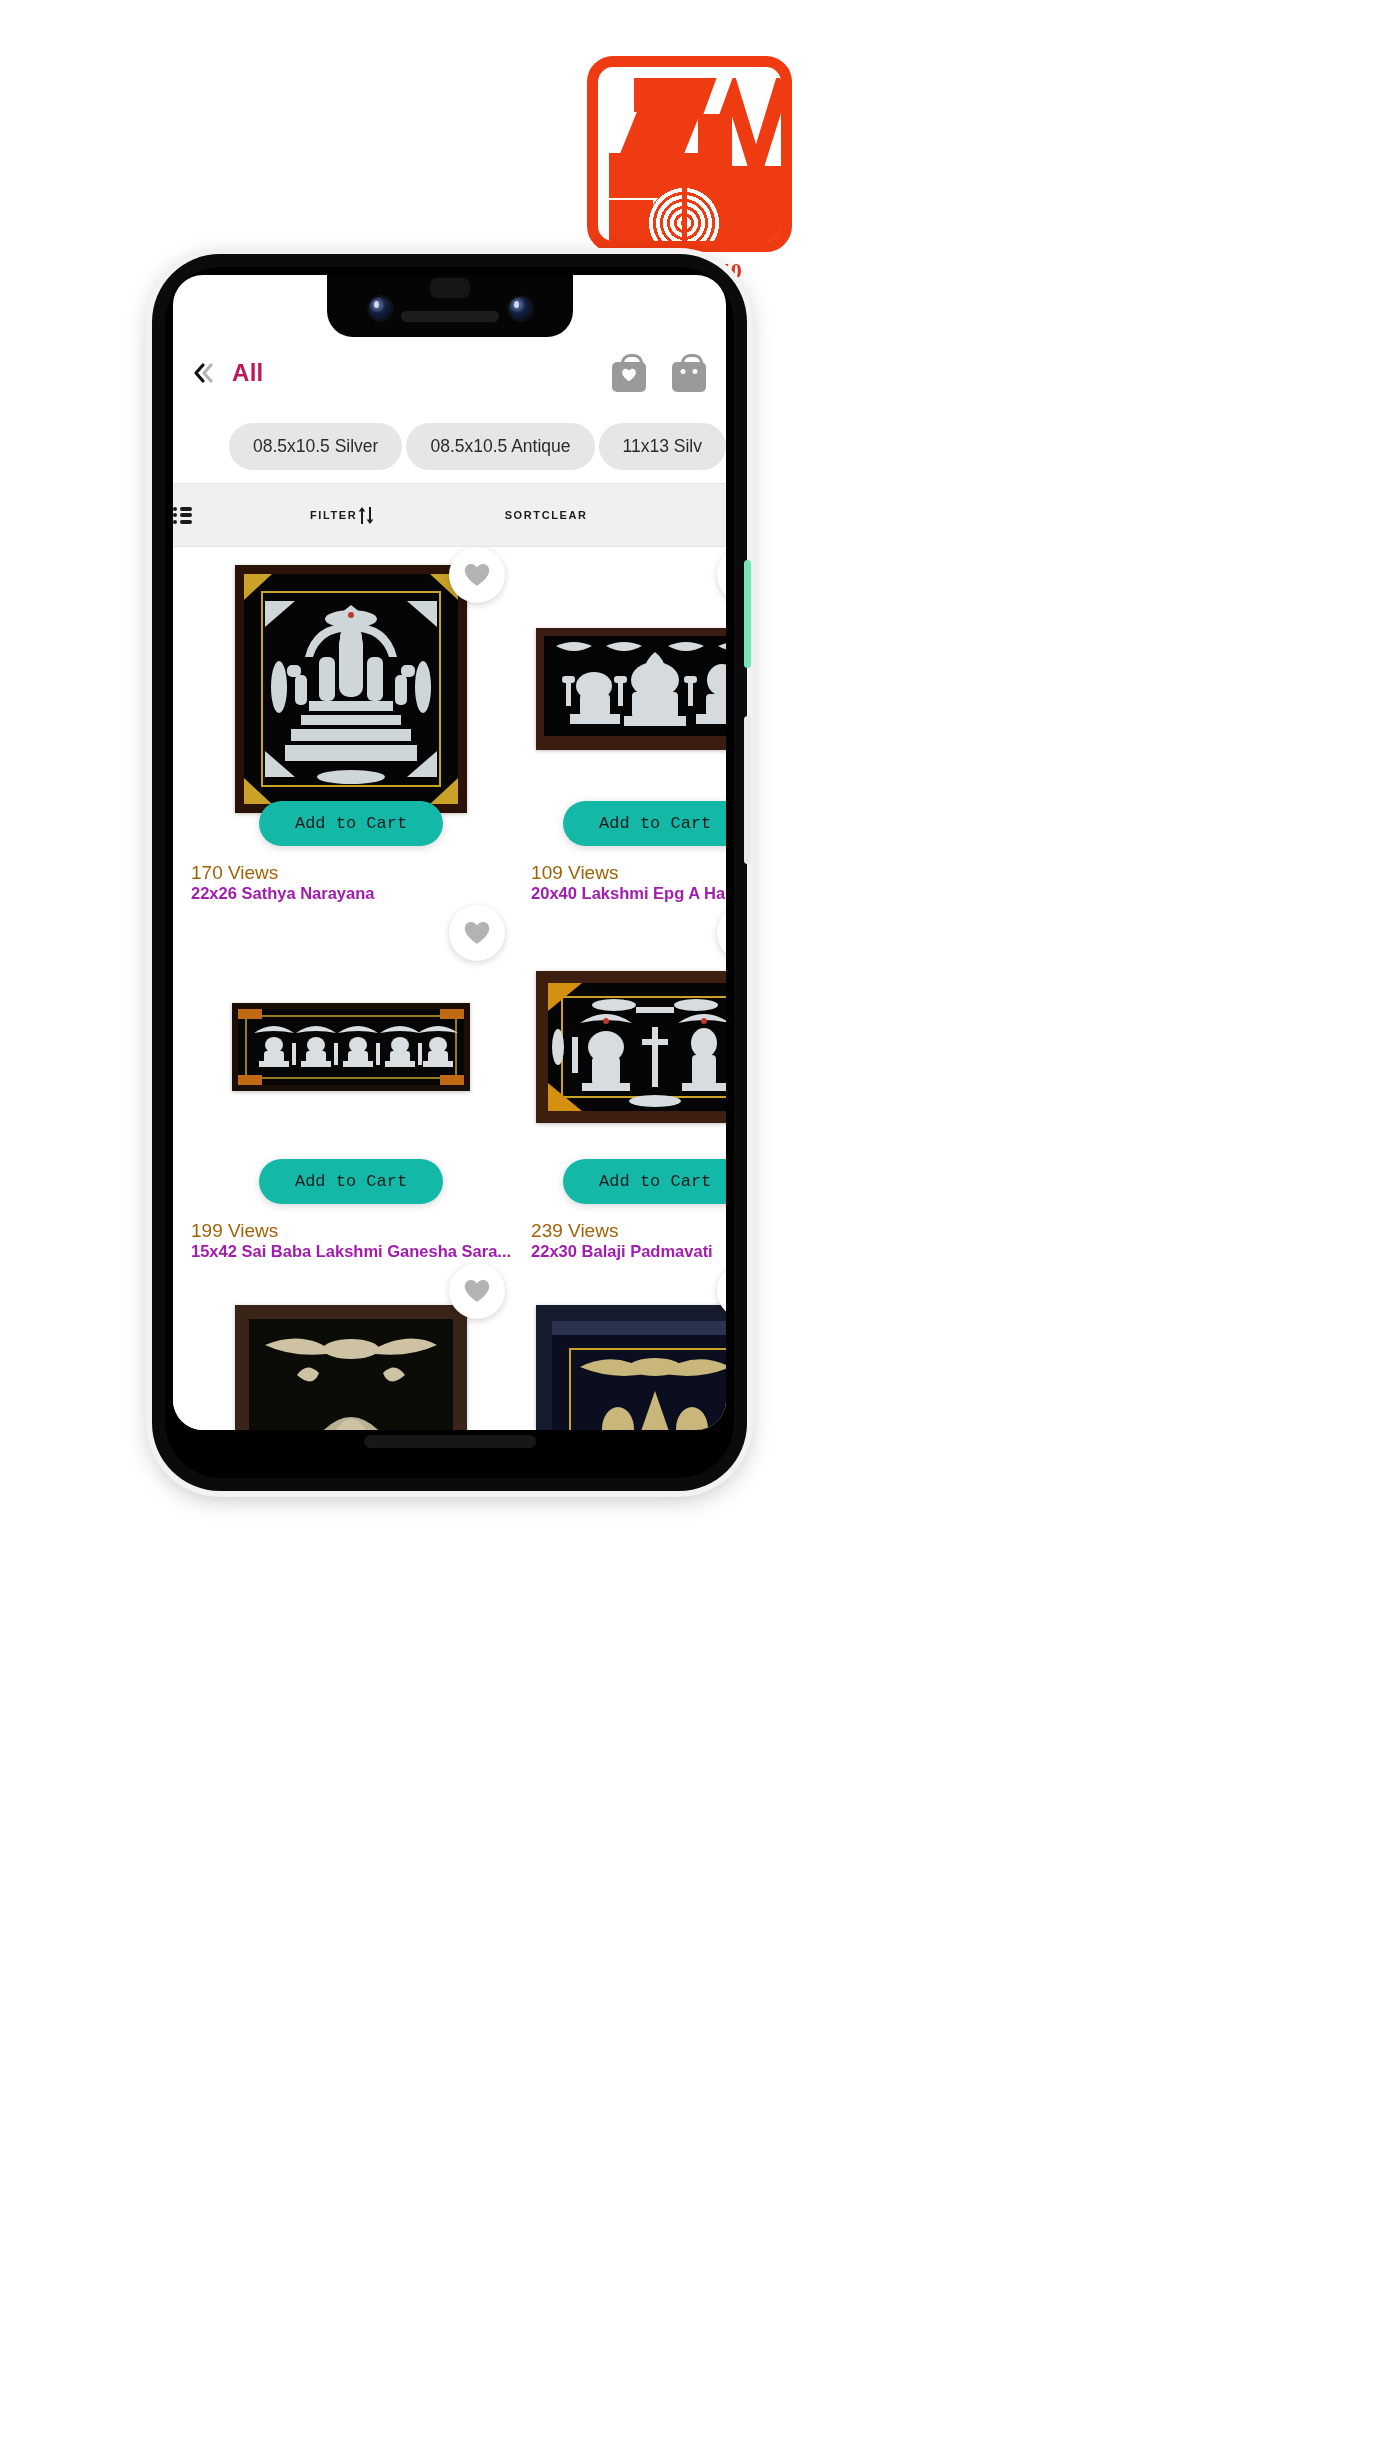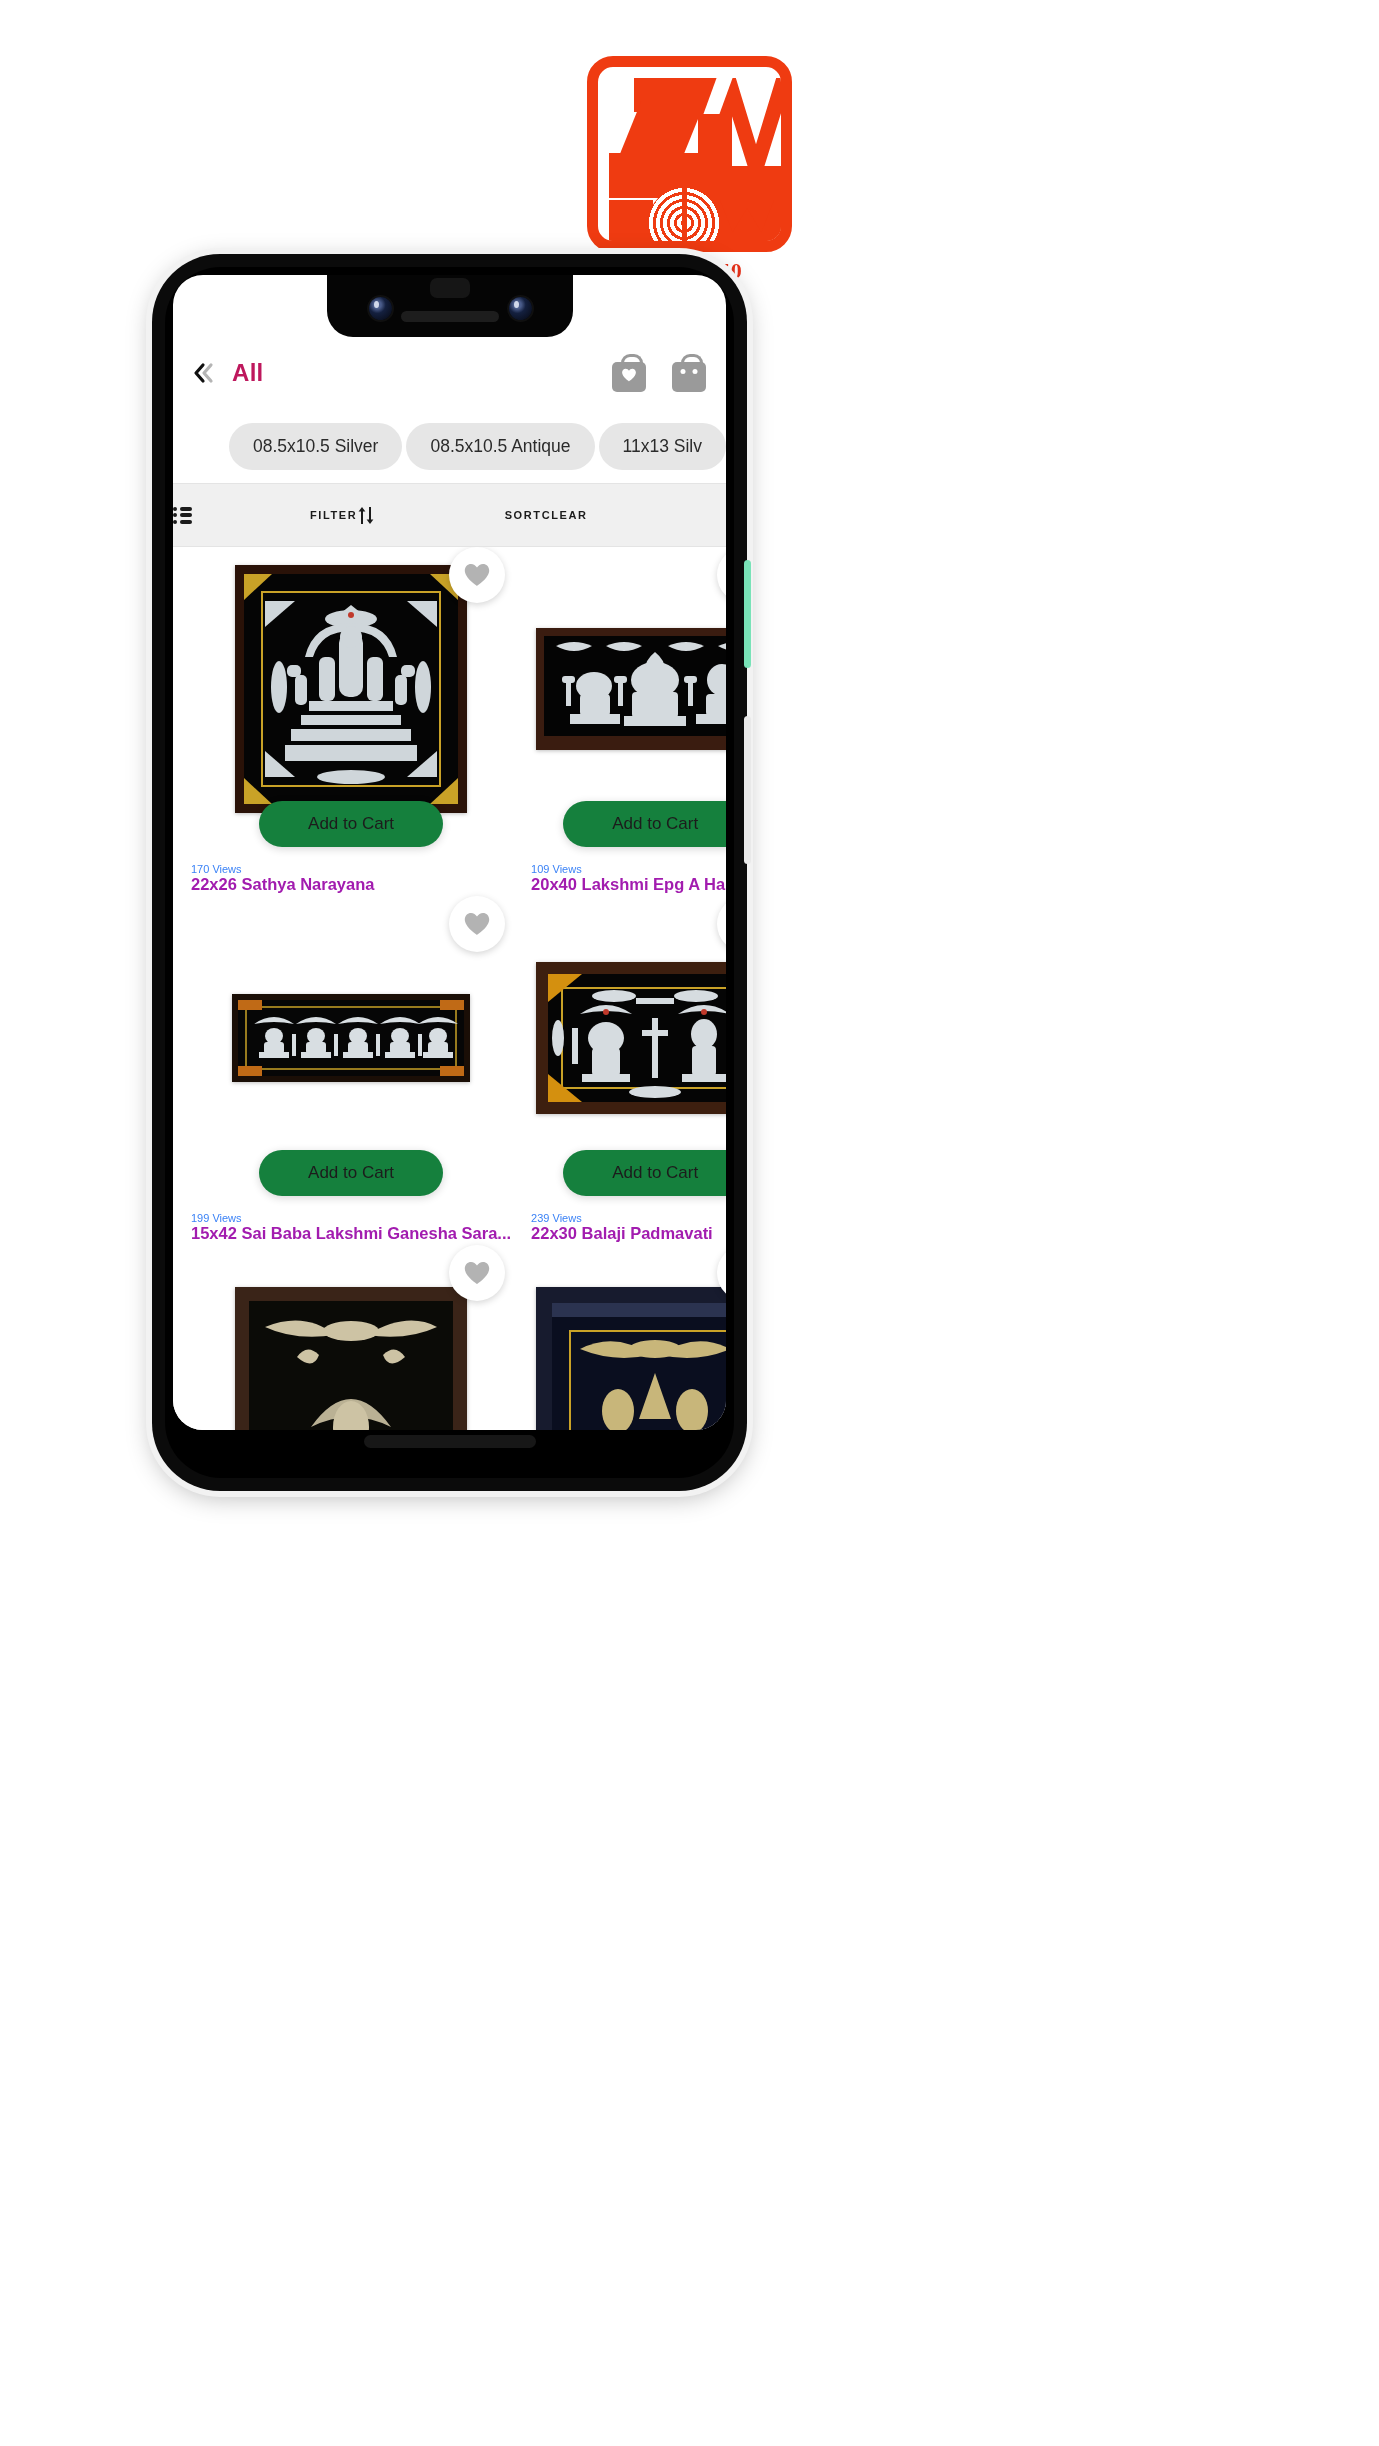--- a/index.html
+++ b/index.html
@@ -216,26 +216,26 @@
     box-shadow:0 1px 4px rgba(0,0,0,.25);
   }
   .fav{
     position:absolute;right:6px;top:-8px;width:56px;height:56px;border-radius:50%;
     background:#fff;box-shadow:0 2px 7px rgba(0,0,0,.17);
     display:flex;align-items:center;justify-content:center;z-index:8;cursor:pointer;
   }
   .fav svg{width:26px;height:24px;}
   .atc{
     display:block;margin:-22px auto 0 auto;position:relative;z-index:9;
-    background:#15803d;border:none;border-radius:26px;
+    background:#14b8a6;border:none;border-radius:26px;
     box-shadow:0 2px 8px rgba(0,0,0,.16);
     padding:13px 0;width:184px;font-size:17px;color:#1c1c1c;
-    font-family:Liberation Sans, sans-serif;cursor:pointer;
-  }
-  .views{margin-top:16px;font-size:11px;color:#3b82f6;}
+    font-family:Liberation Mono, monospace;cursor:pointer;
+  }
+  .views{margin-top:16px;font-size:19px;color:#a16207;}
   .pname{margin-top:0;font-size:16.5px;font-weight:bold;color:#a21caf;
     white-space:nowrap;overflow:hidden;text-overflow:ellipsis;}
 
   
   .btn-power{
     position:absolute;right:-4px;top:306px;width:7px;height:108px;
     border-radius:4px;background:#79e3b8;
   }
   .btn-vol{
     position:absolute;right:-4px;top:462px;width:7px;height:148px;

